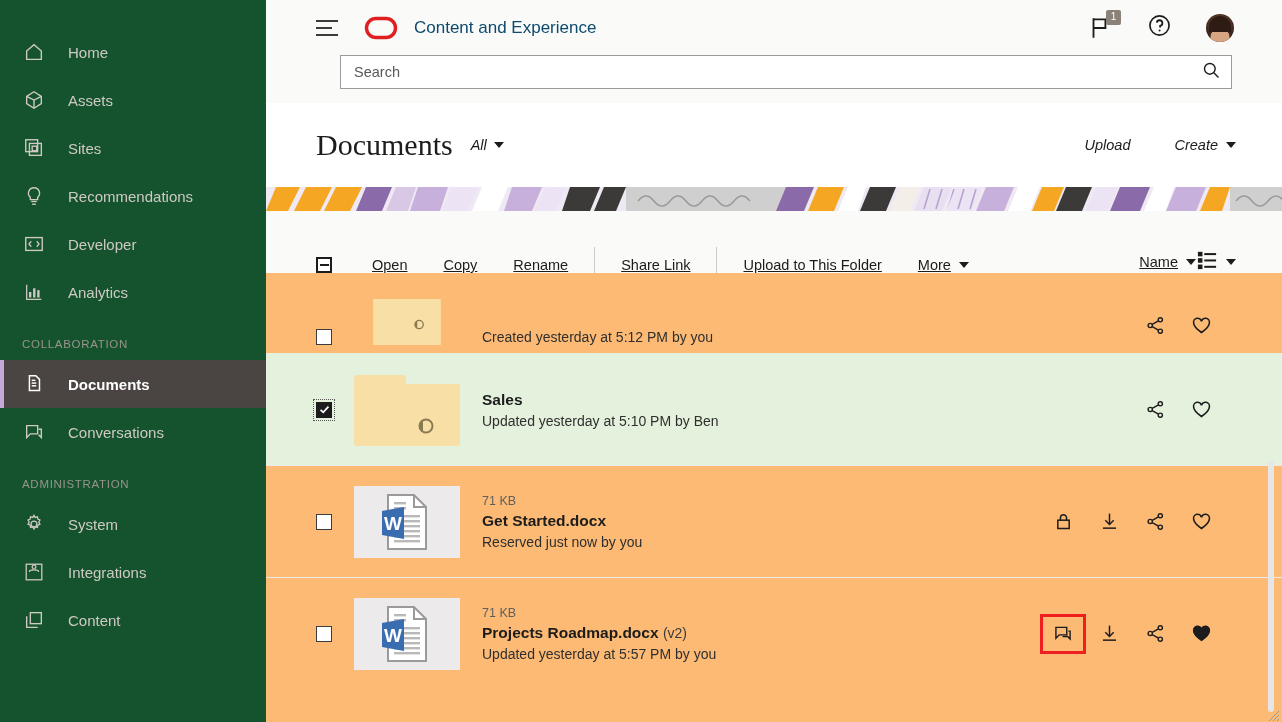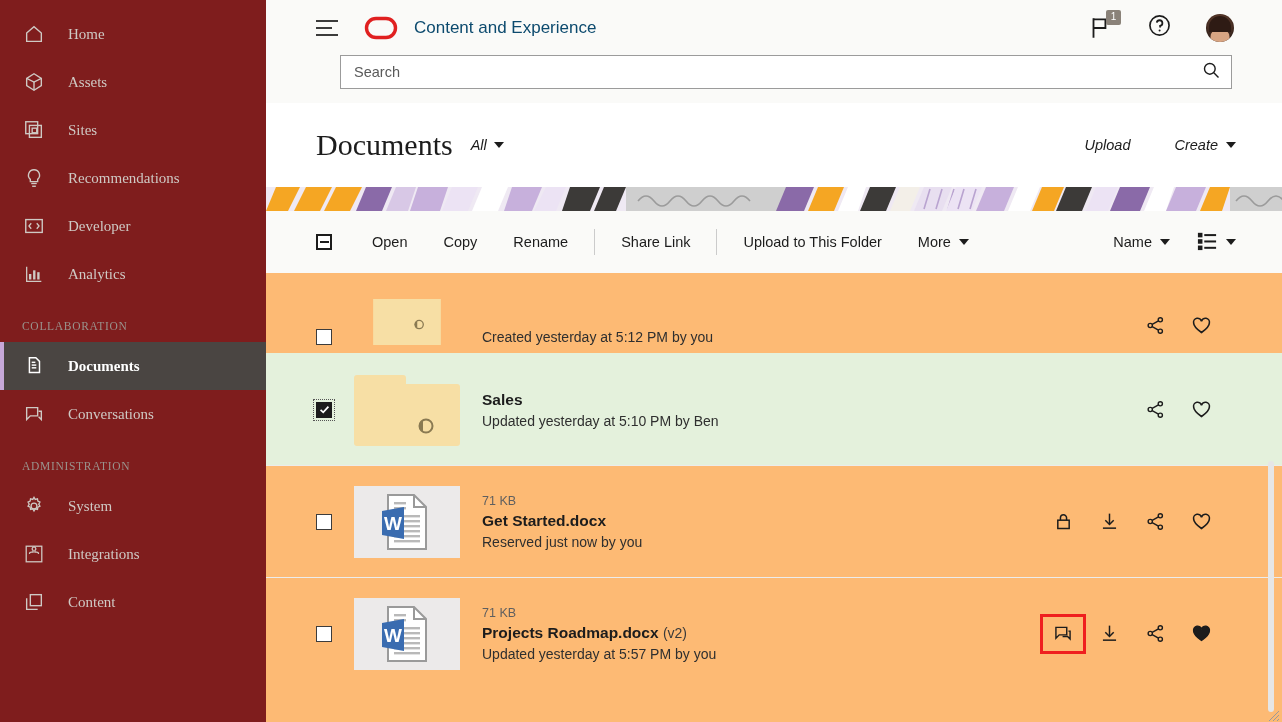--- a/index.html
+++ b/index.html
@@ -7,26 +7,25 @@
     width: 1282px; height: 722px;
     font-family: "Liberation Sans", sans-serif;
     background: #fafaf8;
     overflow: hidden;
   }
   .app { display: flex; width: 1282px; height: 722px; position: relative; }
 
   
   .sidebar {
     width: 266px; height: 722px;
-    background: #7f1d1d;
+    background: #14532d;
     flex: 0 0 266px;
-    padding-top: 10px;
+    padding-top: 28px;
     position: relative;
     overflow: hidden;
-    font-family: Liberation Serif, serif;
   }
   .nav-item {
     display: flex; align-items: center;
     height: 48px;
     padding-left: 22px;
     color: #cfc9c4;
     font-size: 15px;
     position: relative;
     cursor: pointer;
   }
@@ -129,35 +128,36 @@
   .pagehead-right { margin-left:auto; display:flex; align-items:center; gap:44px; font-size:14.5px; color:#1c1c1c;font-style:italic;}
   .pagehead-right .btn { cursor:pointer; display:flex; align-items:center; gap:8px;}
 
   
   .banner { height: 24px; flex: 0 0 24px; width: 100%; position: relative; overflow: hidden; background:#e9e4ee;}
   .banner svg { display:block; }
 
   
   .toolbar {
     height: 62px; flex: 0 0 62px;
-    display: flex; align-items: center;
+    display: flex; align-items: flex-end;
     padding: 0 46px 0 50px;
     background: #fafaf8;
     font-size: 14.5px; color:#1c1c1c;
     border-bottom: 0;
+    text-decoration: underline;
   }
   .chk-indet {
     width: 16px; height: 16px; border: 2px solid #1c1c1c;
     display:flex; align-items:center; justify-content:center;
     margin-right: 22px; cursor:pointer; background:#fff;
   }
   .chk-indet i { width:9px; height:2px; background:#1c1c1c; display:block;}
   .tb-item { padding: 0 18px; cursor: pointer; white-space: nowrap; }
   .tb-sep { width:1px; height:26px; background:#cbcbcb; margin: 0 8px; }
-  .tb-right { margin-left:auto; display:flex; align-items:center; gap:26px;}
+  .tb-right { margin-left:auto; display:flex; align-items:center; }
   .tb-drop { display:flex; align-items:center; gap:8px; cursor:pointer;}
 
   
   .listwrap { flex: 1 1 auto; position: relative; overflow: hidden; background:#fdba74; }
   .row {
     display: flex; align-items: center;
     padding: 0 46px 0 50px;
     position: relative;
     border-top: 1px solid #ececec;
     min-height: 112px;

